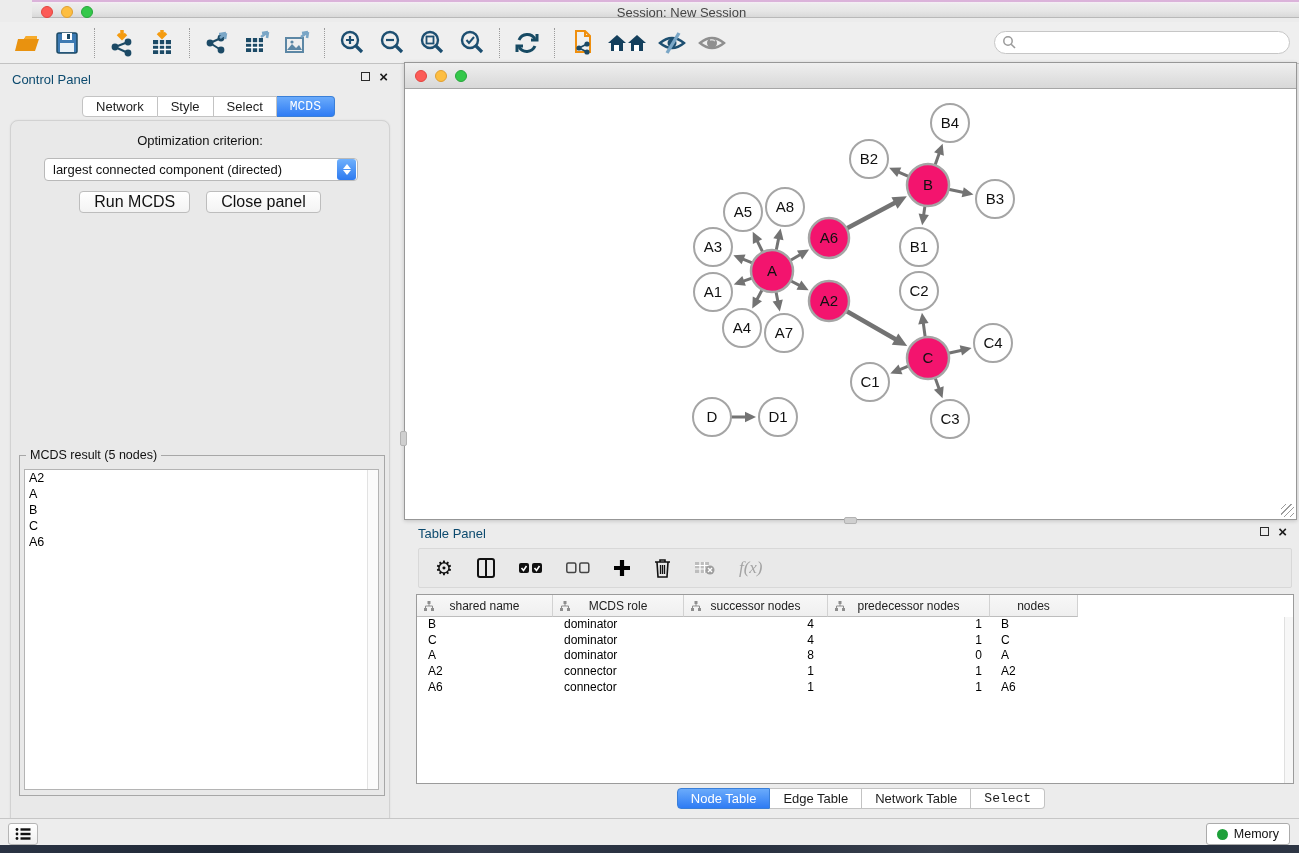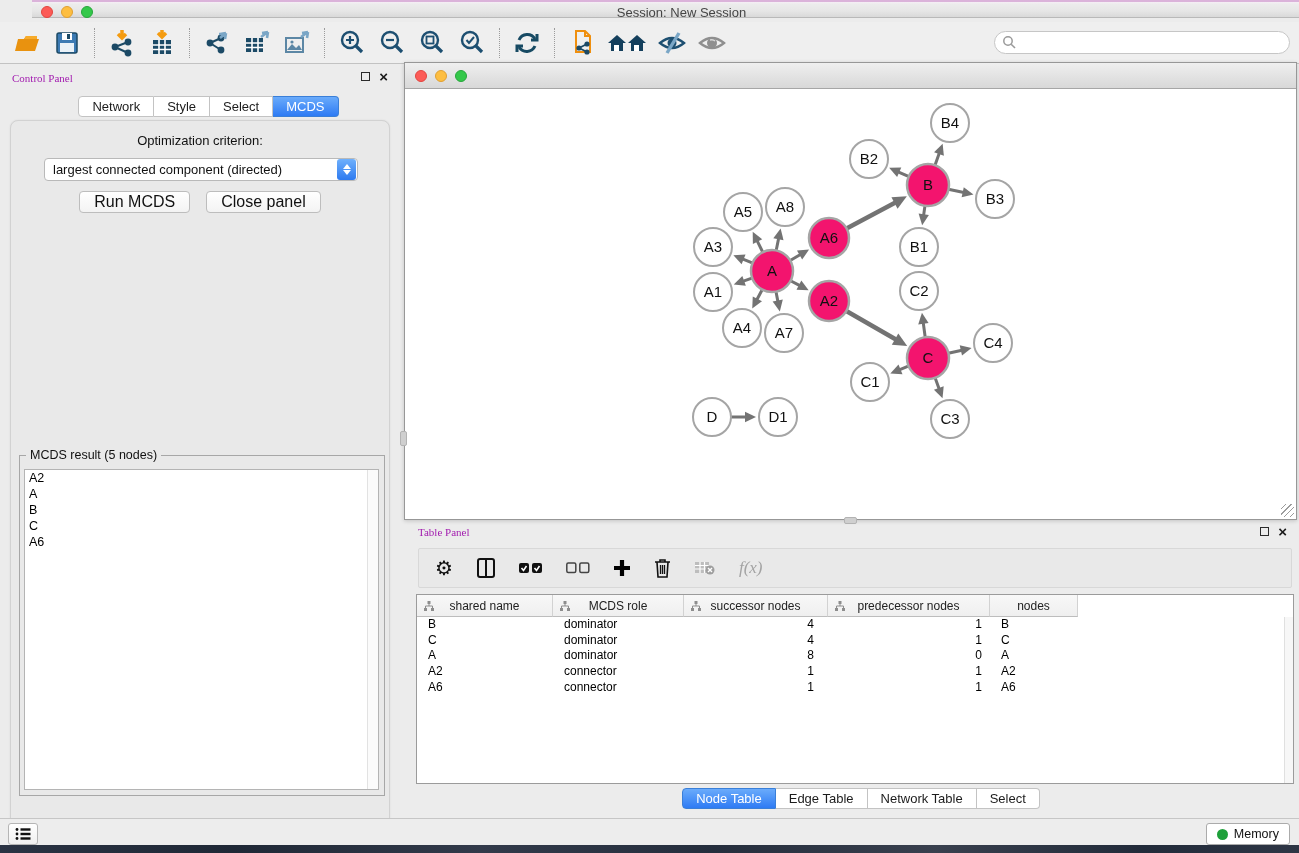--- a/index.html
+++ b/index.html
@@ -26,31 +26,31 @@
   .tb-sep { width:1px; height:30px; border-left:1px dotted #9b9b9b; }
   .tb-btn { width:30px; height:30px; display:flex; align-items:center; justify-content:center; cursor:default; }
   .searchbox { position:absolute; right:9px; top:9px; width:296px; height:23px; background:#fff;
     border:1px solid #c6c6c6; border-radius:12px; display:flex; align-items:center; padding-left:7px; }
 
   
   #main { position:absolute; left:0; top:64px; width:1299px; height:754px; background:#ececec; }
 
   
   #control-panel { position:absolute; left:2px; top:2px; width:394px; height:744px; }
-  .panel-title { font-size:11px; color:#a21caf;font-family:Liberation Serif, serif; }
+  .panel-title { font-size:13px; color:#0c4a6e; }
   .panel-head { position:absolute; left:10px; top:6px; }
   .panel-icons { position:absolute; right:8px; top:6px; display:flex; gap:9px; align-items:center; }
   .float-ic { width:9px; height:9px; border:1.5px solid #2b2b2b; display:inline-block; }
   .close-ic { font-size:15px; font-weight:700; color:#1a1a1a; line-height:9px; }
 
   .seg { display:flex; }
   .seg .seg-btn { height:21px; padding:0 13px; font-size:13px; color:#1c1c1c; background:#fff;
     border:1px solid #c3c3c3; border-left:none; display:flex; align-items:center; }
   .seg .seg-btn:first-child { border-left:1px solid #c3c3c3; border-radius:4px 0 0 4px;margin-left:19px; }
-  .seg .seg-btn:last-child { border-radius:0 4px 4px 0; }
+  .seg .seg-btn:last-child { border-radius:0 4px 4px 0;font-family:Liberation Mono, monospace; }
   .seg .seg-btn.active { background:linear-gradient(#6aabfb,#2e7bf4); color:#fff; border-color:#3a7fd8; }
   #cp-tabs { position:absolute; left:0; right:0; top:30px; display:flex; justify-content:center; }
 
   #cp-body { position:absolute; left:8px; top:54px; width:380px; height:838px;
     background:#e9e9e9; border:1px solid #d2d2d2; border-radius:8px; box-shadow:0 0 2px rgba(0,0,0,.08); }
   #opt-label { position:absolute; left:0; right:0; top:12px; text-align:center; font-size:13px; color:#111; }
   #criterion { position:absolute; left:33px; top:37px; width:314px; height:23px; background:#fff;
     border:1px solid #b9b9b9; border-radius:4px; display:flex; align-items:center; }
   #criterion .sel-text { flex:1; font-size:13px; color:#111; padding-left:8px; white-space:nowrap; }
   #criterion .stepper { width:19px; height:21px; border-radius:3px; margin-right:1px;

